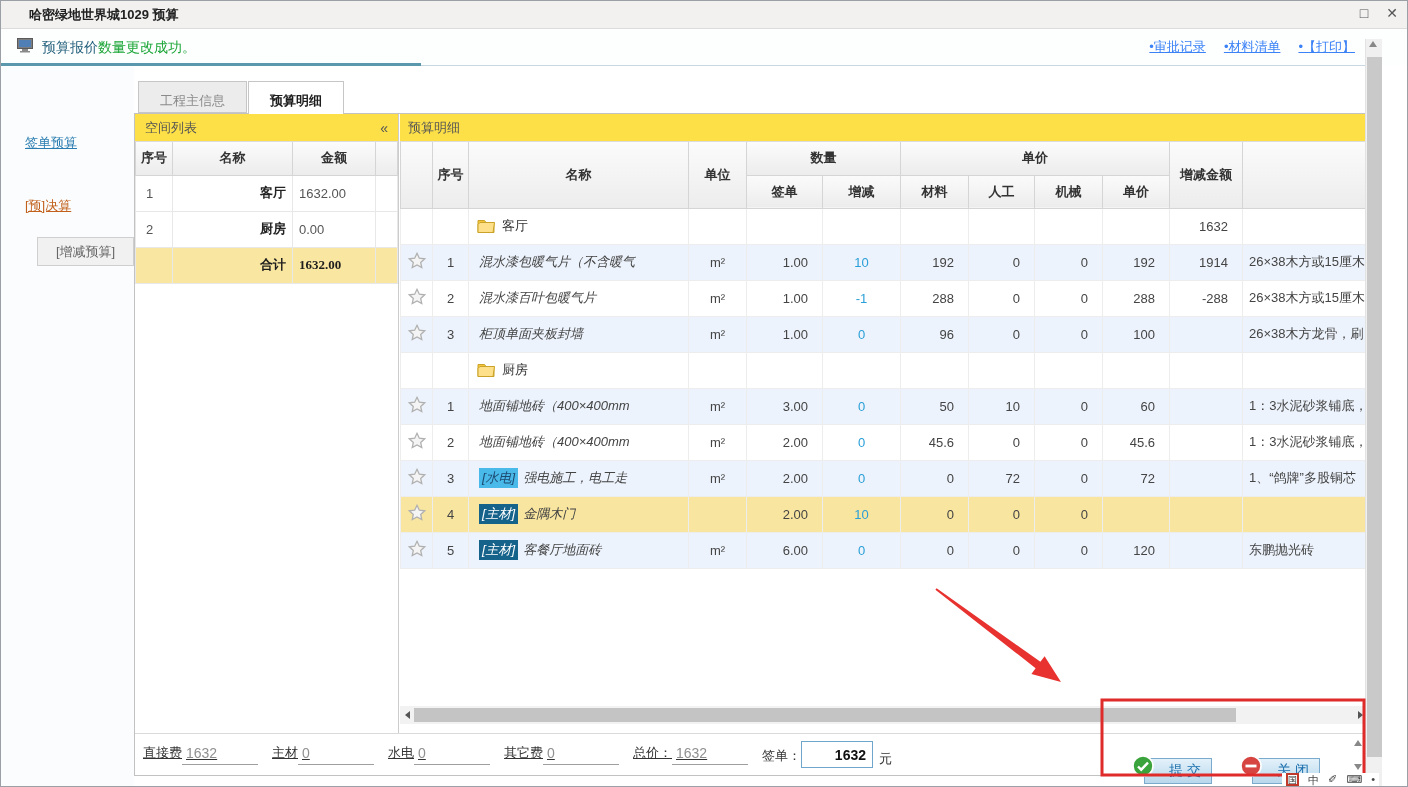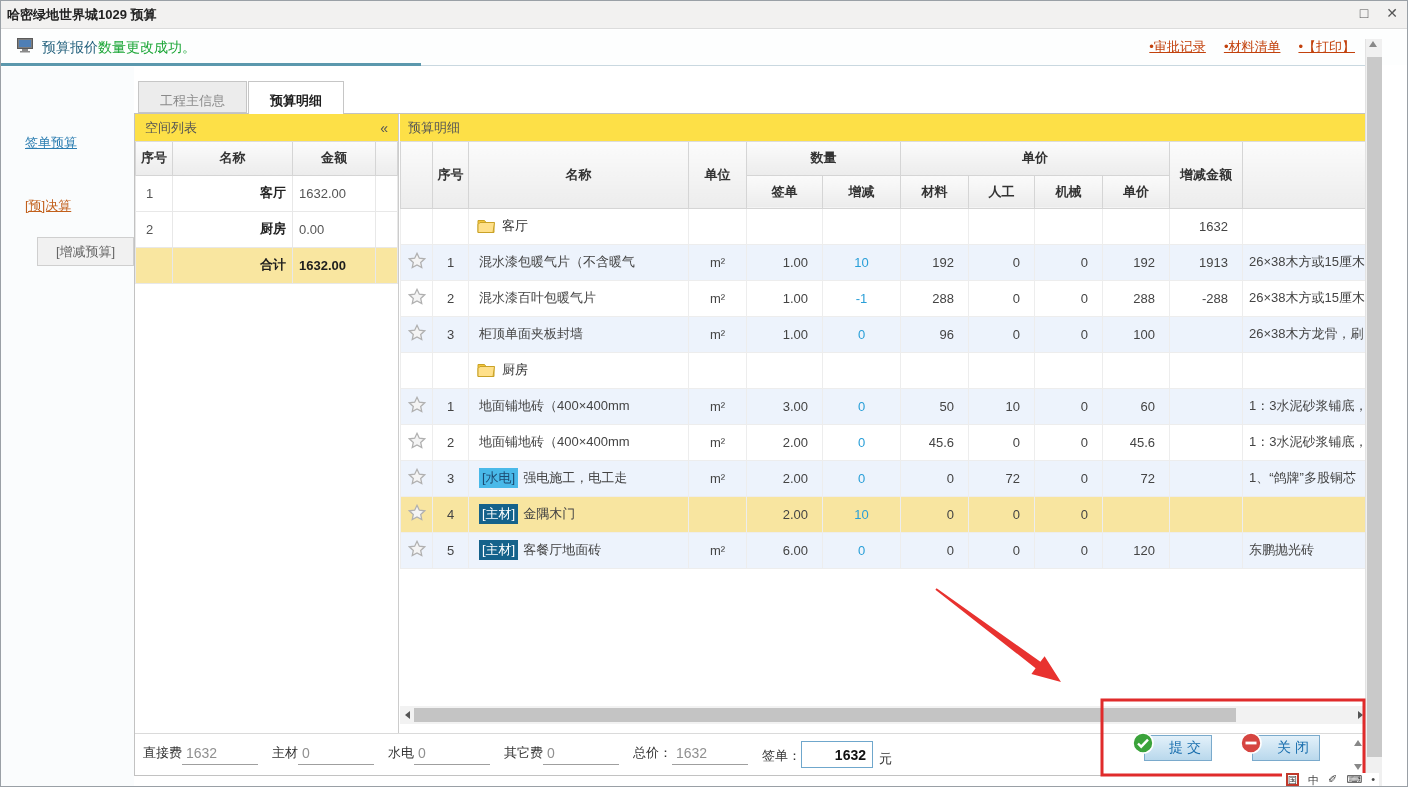--- a/index.html
+++ b/index.html
@@ -6,33 +6,33 @@
   html,body { width:1408px; height:787px; }
   body {
     position: relative;
     font-family: "Liberation Sans", "DejaVu Sans", sans-serif;
     background: #fff; overflow: hidden; color:#333;
     border: 1px solid #9aa0a6;
   }
   
   .titlebar { position:absolute; left:0; top:0; width:100%; height:28px;
     background:#f2f1f0; border-bottom:1px solid #dcdcdc;
-    display:flex; align-items:center; padding-left:6px;
+    display:flex; align-items:center; padding-left:28px;
     font-size:13px; font-weight:bold; color:#222; }
   .win-controls { position:absolute; right:6px; top:3px; display:flex; gap:10px; }
   .win-btn { width:18px; height:18px; display:flex; align-items:center; justify-content:center;
     font-size:14px; color:#555; cursor:default; font-weight:normal;}
   
   .toolbar { position:absolute; left:0; top:29px; width:100%; height:35px;
     background:#fdfefe; display:flex; align-items:center; }
   .app-icon { margin:0 8px 0 16px; }
   .app-label { font-size:14px; color:#23607c; }
   .status-msg { font-size:14px; color:#1ca637; }
   .toolbar-links { position:absolute; right:52px; top:8px; display:flex; gap:18px; }
-  .toolbar-links a { font-size:13px; color:#c2410c; text-decoration:underline; cursor:pointer; }
+  .toolbar-links a { font-size:13px; color:#3b82f6; text-decoration:underline; cursor:pointer; }
   .tb-line-dark { position:absolute; left:0; top:62px; width:420px; height:3px; background:#5b98ad; }
   .tb-line-light { position:absolute; left:420px; top:64px; width:945px; height:1px; background:#c9d8e0; }
   
   .sidebar { position:absolute; left:0; top:66px; width:133px; bottom:0; background:#fafcfd; }
   .side-link { display:block; margin:0 0 0 24px; font-size:13px; text-decoration:underline; cursor:pointer; }
   .side-link.l1 { margin-top:67px; color:#2b7db1; }
   .side-link.l2 { margin-top:45px; color:#c2601c; }
   .side-box { margin:22px 0 0 36px; width:97px; height:29px; background:#f1f1f1;
     border:1px solid #cfcfcf; display:flex; align-items:center; justify-content:center;
     font-size:13px; color:#666; cursor:default; }
@@ -51,54 +51,54 @@
     border-right:1px solid #cccccc; background:#fff; }
   .space-panel .panel-header { padding-left:10px; }
   .collapse-btn { margin-left:auto; margin-right:10px; font-size:14px; color:#555; cursor:pointer; }
   table { border-collapse:collapse; table-layout:fixed; }
   .space-table { width:263px; font-size:13px; }
   .space-table th { height:33px; background:linear-gradient(#fbfbfb,#ececec);
     border:1px solid #d5d5d5; border-top:none; font-size:13px; color:#333; }
   .space-table td { height:36px; border:1px solid #e8e8e8; padding:0 6px; color:#555; }
   .space-table td.c-no { padding-left:10px; }
   .space-table td.c-name { text-align:right; font-weight:bold; color:#222; }
-  .space-table tr.total td { background:#f9e6a0; font-weight:bold; color:#1d1d1d; }
+  .space-table tr.total td { background:#f9e6a0; font-weight:bold; color:#1d1d1d;font-family:Liberation Serif, serif; }
   
   .detail-panel { position:absolute; left:265px; top:0; right:0; height:620px; background:#fff; }
   .detail-panel .panel-header { padding-left:8px; }
   .detail-table { width:968px; font-size:13px; }
   .detail-table th { background:linear-gradient(#fbfbfb,#ececec); border:1px solid #d5d5d5;
     border-top:none; font-size:13px; color:#333; height:33px; }
   .detail-table td { height:36px; border:1px solid #ededed; padding:0 6px; color:#444; overflow:hidden; white-space:nowrap; }
   tr.stripe td { background:#edf3fc; }
   tr.selected td { background:#f8e5a0; }
   td.c-num { text-align:right; padding-right:14px; }
   td.c-chg { text-align:center; color:#2a9fd8; }
   td.c-ctr { text-align:center; }
-  td.c-name-cell { padding-left:10px; }
+  td.c-name-cell { padding-left:10px;font-style:italic; }
   .badge { display:inline-block; padding:1px 3px; margin-right:5px; font-size:13px; }
   .folder-cell { display:flex; align-items:center; gap:7px; padding-left:2px; color:#333; }
   
   .hscroll { position:absolute; left:265px; top:592px; width:967px; height:18px;
     background:#f2f2f2; display:flex; align-items:center; }
   .hs-arrow { width:14px; height:18px; display:flex; align-items:center; justify-content:center; cursor:pointer; }
   .tri-l { width:0;height:0;border-top:4px solid transparent;border-bottom:4px solid transparent;border-right:5px solid #555; }
   .tri-r { width:0;height:0;border-top:4px solid transparent;border-bottom:4px solid transparent;border-left:5px solid #555; }
   .hs-thumb { height:14px; width:822px; background:#c4c4c4; cursor:pointer; }
   
   .footer { position:absolute; left:0; right:0; bottom:0; height:42px; border-top:1px solid #dadada;
     background:#fff; display:flex; align-items:center; padding-left:8px; }
   .f-field { display:flex; align-items:flex-end; margin-right:14px; }
   .f-label { font-size:13px; color:#333; padding-bottom:3px; }
   .f-value { width:76px; border-bottom:1px solid #9f9f9f; font-size:14px; color:#909090;
     padding:0 2px 3px 4px; }
   .sign-input { width:72px; height:27px; border:1px solid #6fa7cc; font-size:14px; font-weight:bold;
     color:#111; text-align:right; padding-right:6px; font-family:inherit; }
   .f-unit { font-size:13px; color:#333; margin-left:6px; }
-  .footer-buttons { position:absolute; right:46px; top:1px; display:flex; gap:40px; }
+  .footer-buttons { position:absolute; right:46px; top:24px; display:flex; gap:40px; }
   .btn-wrap { position:relative; }
   .ui-btn { width:68px; height:26px; background:linear-gradient(#e3f1fa,#b9d8ec);
     border:1px solid #7aaacc; color:#1a6fae; font-size:14px; cursor:pointer; font-family:inherit;
     padding-left:14px; }
   .btn-ico { position:absolute; left:-13px; top:-4px; z-index:2; }
   .mini-scroll { position:absolute; right:2px; top:6px; width:13px; height:30px; display:flex;
     flex-direction:column; justify-content:space-between; align-items:center; }
   .tri-u { width:0;height:0;border-left:4px solid transparent;border-right:4px solid transparent;border-bottom:6px solid #888; cursor:pointer;}
   .tri-d { width:0;height:0;border-left:4px solid transparent;border-right:4px solid transparent;border-top:6px solid #888; cursor:pointer;}
   
@@ -269,21 +269,21 @@
               </svg></td>
             <td class="c-ctr">1</td>
             <td class="c-name-cell">混水漆包暖气片（不含暖气</td>
             <td class="c-ctr">m²</td>
             <td class="c-num">1.00</td>
             <td class="c-chg">10</td>
             <td class="c-num">192</td>
             <td class="c-num">0</td>
             <td class="c-num">0</td>
             <td class="c-num">192</td>
-            <td class="c-num">1913</td>
+            <td class="c-num">1914</td>
             <td>26×38木方或15厘木</td>
           </tr>
           <tr>
             <td class="c-ctr"><svg width="18" height="18" viewBox="0 0 20 20">
                 <path d="M10 1.5l2.6 5.4 5.9.7-4.4 4 1.2 5.8L10 14.5l-5.3 2.9 1.2-5.8-4.4-4 5.9-.7z" fill="#f4f4f4" stroke="#b0b0b0" stroke-width="1.4"></path>
               </svg></td>
             <td class="c-ctr">2</td>
             <td class="c-name-cell">混水漆百叶包暖气片</td>
             <td class="c-ctr">m²</td>
             <td class="c-num">1.00</td>
@@ -421,21 +421,21 @@
     <div class="hs-arrow">
         <div class="tri-l"></div>
       </div>
     <div class="hs-thumb"></div>
     <div class="hs-arrow" style="margin-left:auto">
         <div class="tri-r"></div>
       </div>
   </div>
 
   <div class="footer">
-    <span style="display: flex;">
+    <span style="display: flex; text-decoration: underline;">
         <span class="f-field">
           <span class="f-label">直接费</span>
           <span class="f-value">1632</span>
         </span>
         <span class="f-field">
           <span class="f-label">主材</span>
           <span class="f-value">0</span>
         </span>
         <span class="f-field">
           <span class="f-label">水电</span>

